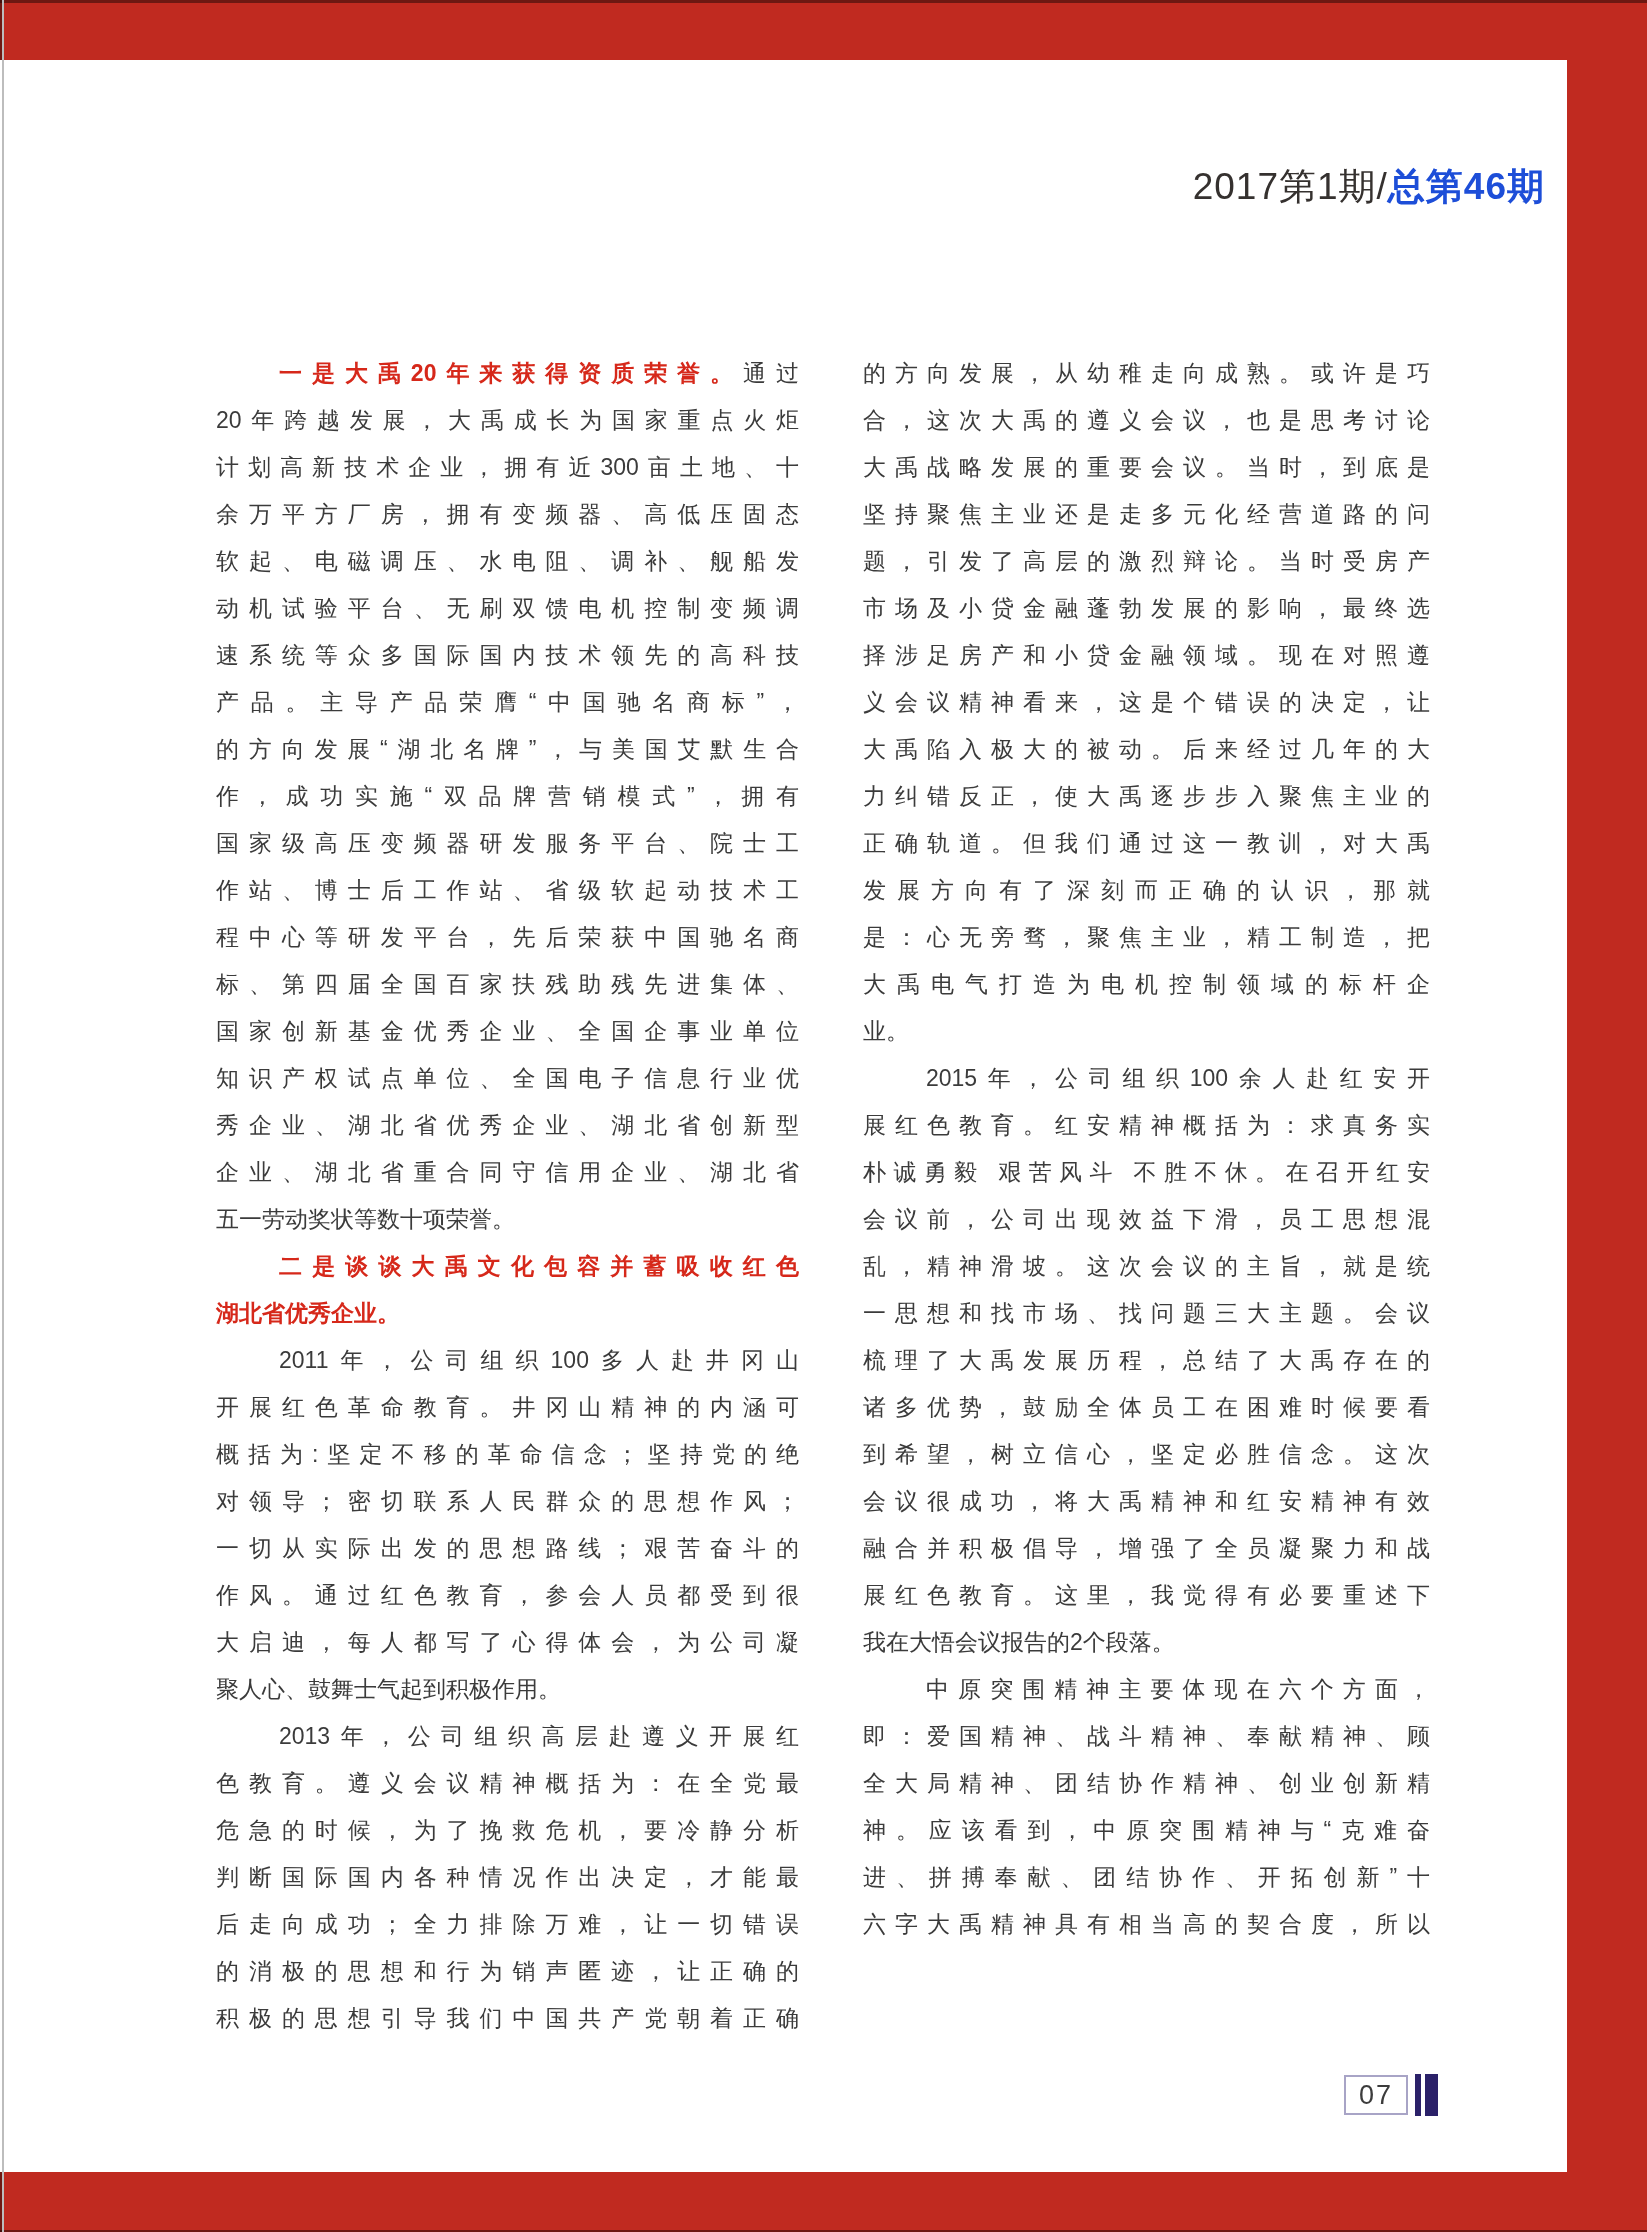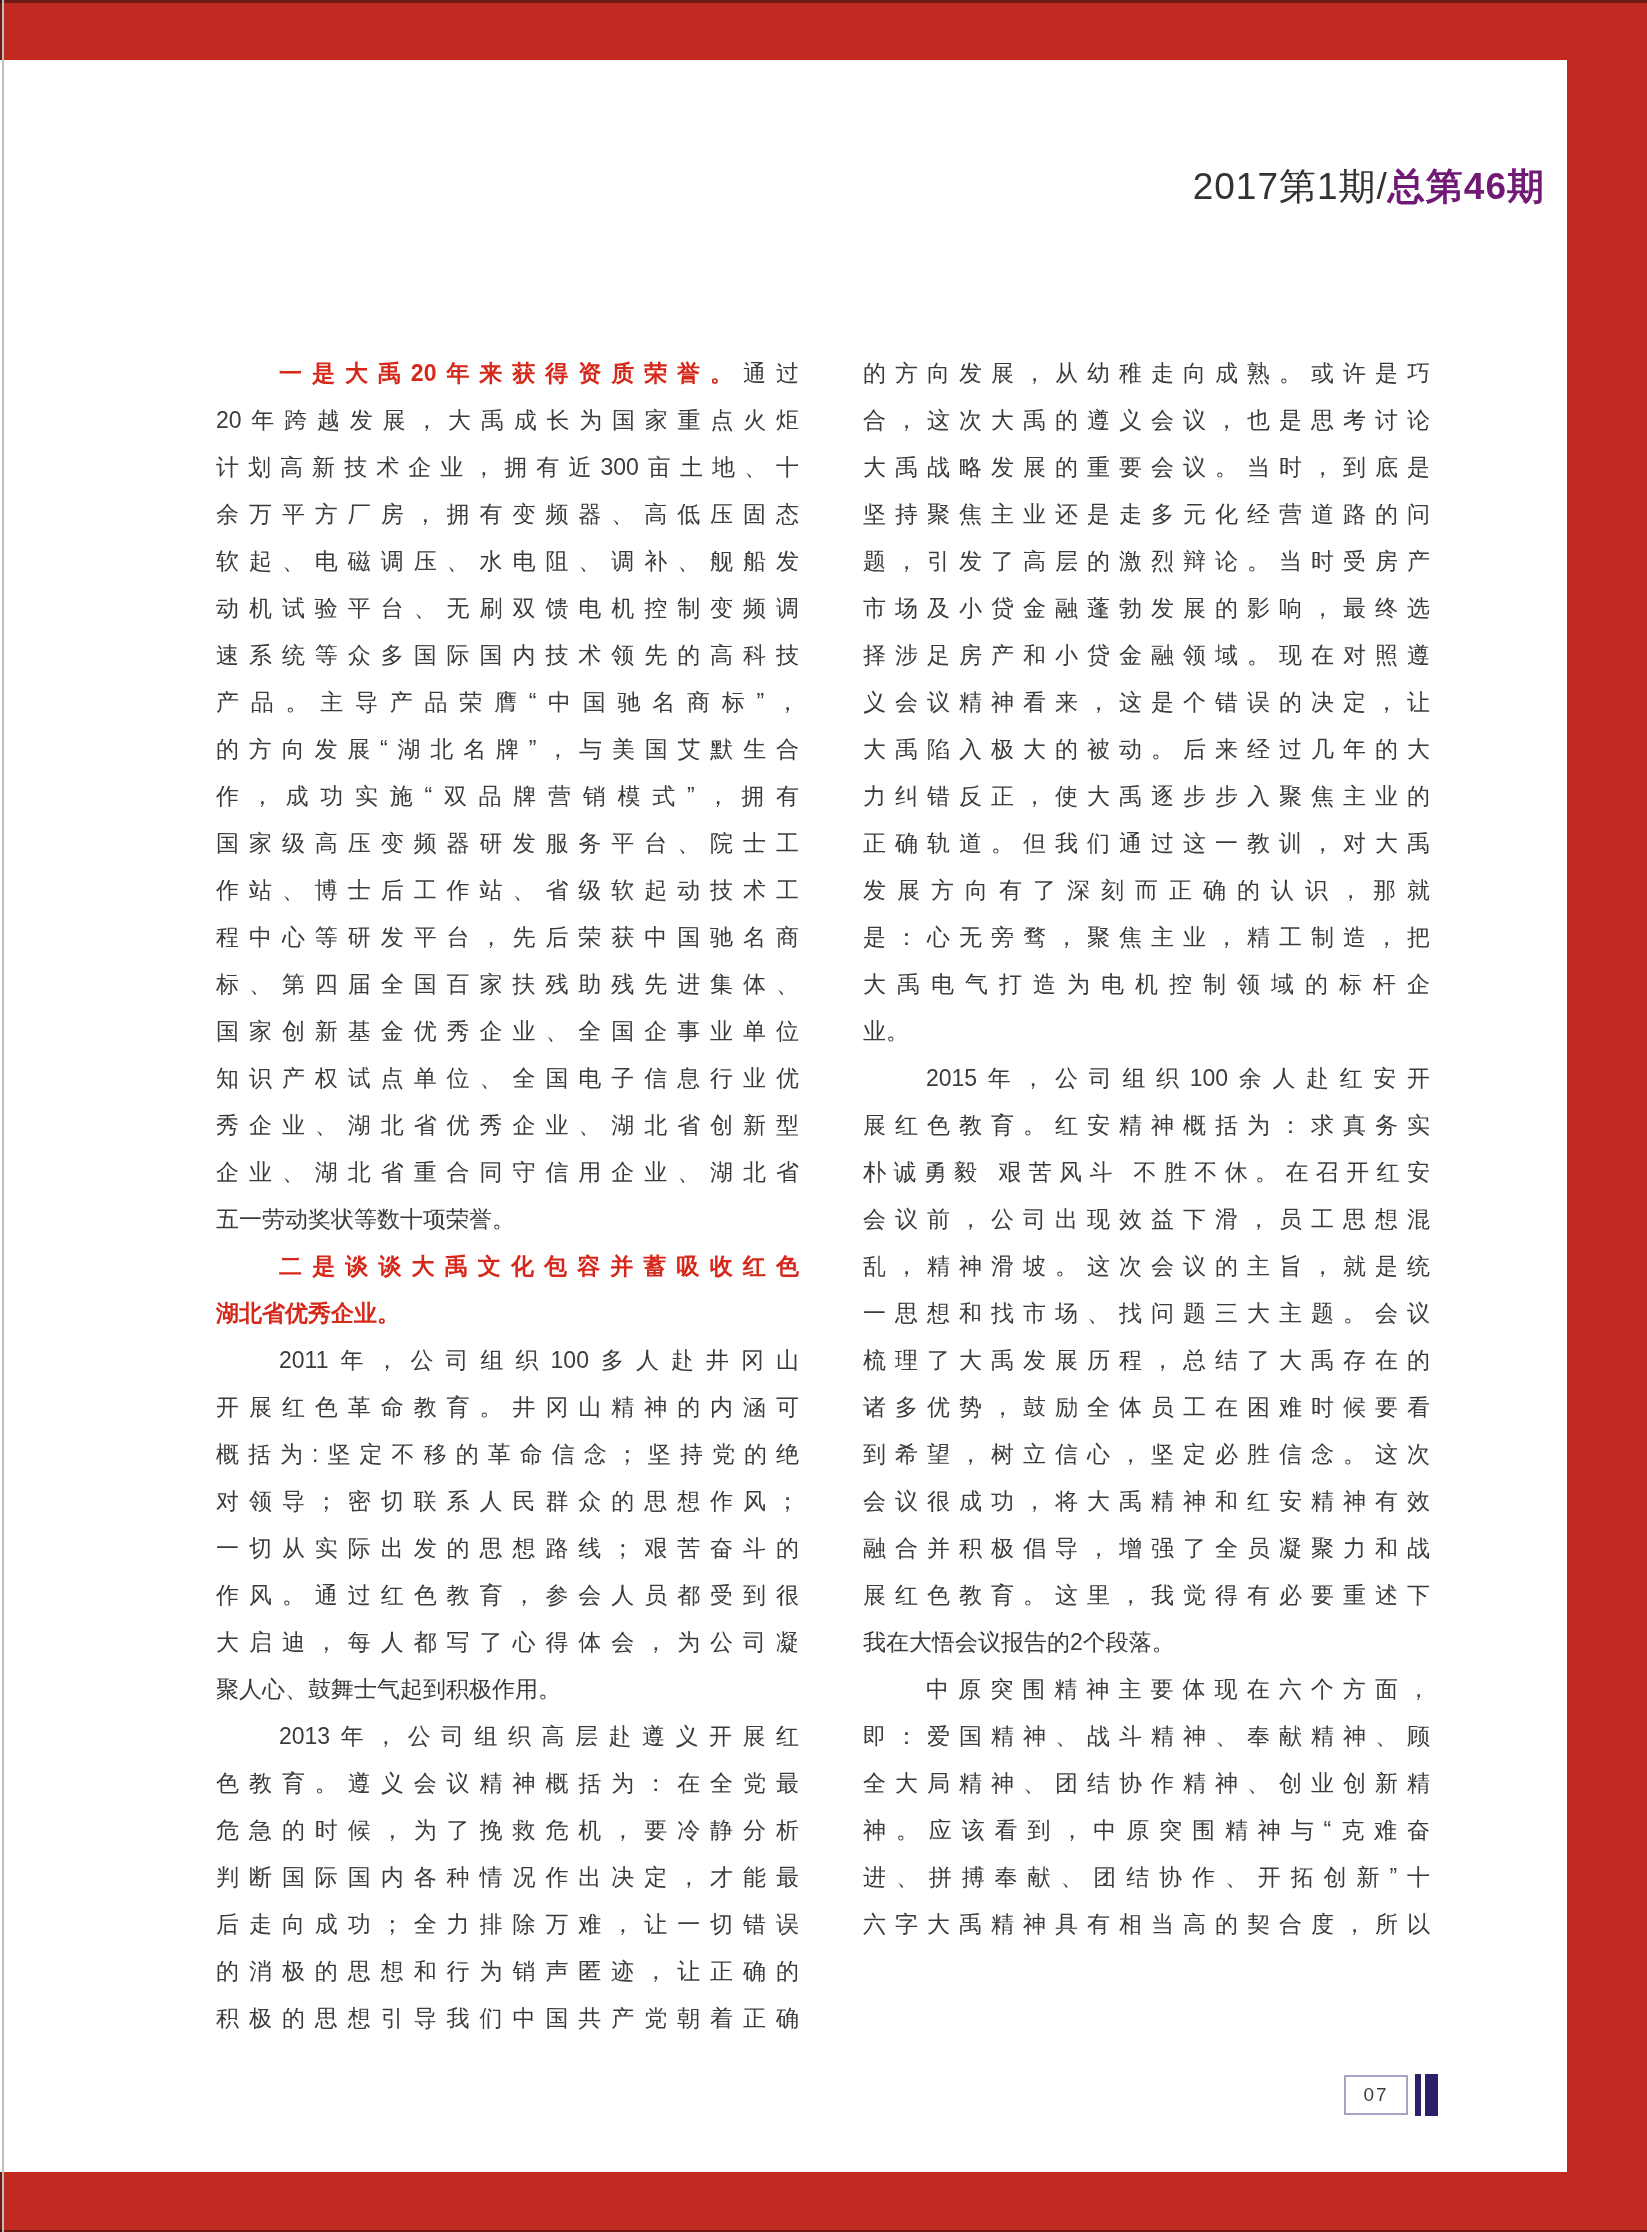--- a/index.html
+++ b/index.html
@@ -19,21 +19,21 @@
   .hairline-left{position:absolute;left:2px;top:0;width:2px;height:100%;background:#bdbdbd;}
   .edge-left-dark-top{position:absolute;left:0;top:0;width:3px;height:60px;background:rgba(30,8,6,.5);}
   .edge-left-dark-bottom{position:absolute;left:0;bottom:0;width:3px;height:61px;background:rgba(30,8,6,.5);}
 
   
   .issue-header{
     position:absolute;top:167px;right:103px;
     font-size:37px;line-height:40px;color:#35312f;letter-spacing:1px;
     white-space:nowrap;
   }
-  .issue-header .bold{font-weight:700;color:#701a75;}
+  .issue-header .bold{font-weight:700;color:#1d4ed8;}
 
   
   .col{
     position:absolute;top:350px;
     font-size:23px;line-height:47px;color:var(--body-text);
   }
   .col-left{left:216px;width:583px;}
   .col-right{left:863px;width:567px;}
   .line{
     height:47px;
@@ -45,21 +45,21 @@
   .line.indent{padding-left:63px;}
   .line.final{text-align-last:left;}
   .line.heading{color:var(--heading-red);font-weight:700;}
   .lead-red{color:var(--heading-red);font-weight:700;}
 
   
   .page-num-box{
     position:absolute;left:1344px;top:2075px;width:64px;height:40px;
     border:2px solid #a8a4c6;box-sizing:border-box;
     display:flex;align-items:center;justify-content:center;
-    font-size:19px;color:#3c3c3c;letter-spacing:2px;background:#fff;
+    font-size:27px;color:#3c3c3c;letter-spacing:2px;background:#fff;
   }
   .accent-bar-thin{position:absolute;left:1415px;top:2074px;width:6px;height:42px;background:var(--navy-accent);}
   .accent-bar-thick{position:absolute;left:1425px;top:2074px;width:13px;height:42px;background:var(--navy-accent);}
 </style>
 </head>
 <body>
 
 <div class="page" style="--frame-red: #c02a20; --heading-red: #d6281a; --navy-accent: #2b2169; --body-text: #3b3b3b;">
   <div class="bar-top"></div>
   <div class="bar-right"></div>

